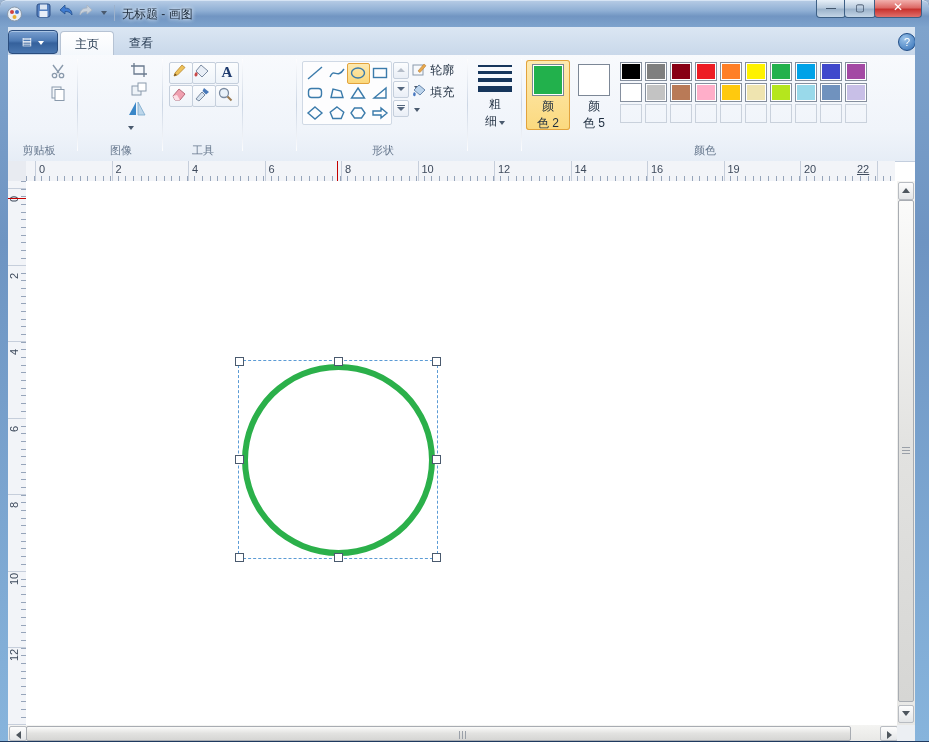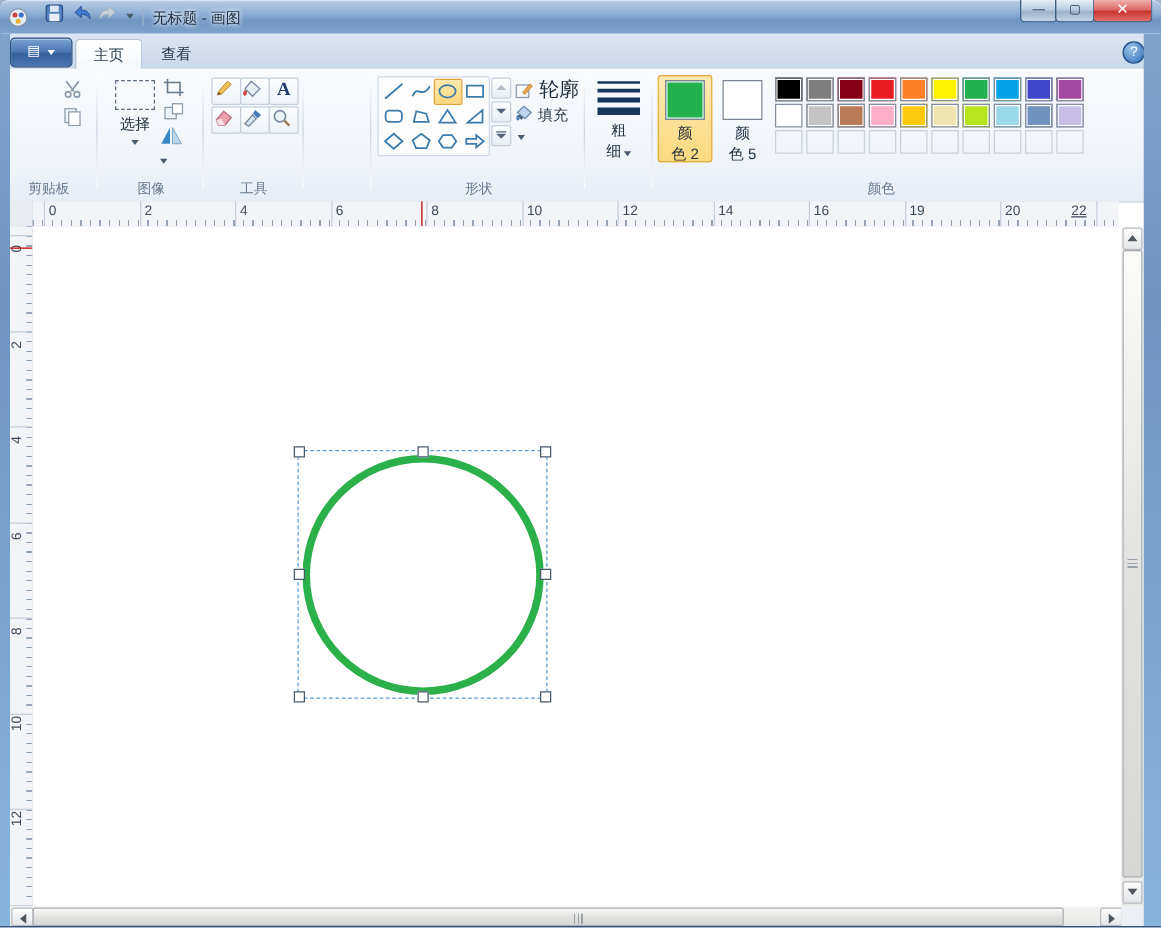--- a/index.html
+++ b/index.html
@@ -148,25 +148,20 @@
     </div>
     <div class="abs" style="left:50px;top:30px;width:20px;height:18px">
       <svg width="16" height="16" viewBox="0 0 16 16">
           <rect x="2" y="2" width="9" height="11" fill="#f4f7fa" stroke="#8a9aac"></rect>
           <rect x="5" y="4.5" width="9" height="11" fill="#fff" stroke="#8a9aac"></rect>
         </svg>
     </div>
     <div class="abs glabel" style="left:8px;width:62px">剪贴板</div>
     <div class="abs gdiv" style="left:77px"></div>
 
-    <div class="abs" style="left:88px;top:6px;width:40px;height:74px;text-align:center">
-      <div style="width:30px;height:22px;margin:3px auto;border:1px dashed #5a6a7e"></div>
-      <div class="biglabel">选择</div>
-      <div class="caret" style="margin:4px auto"></div>
-    </div>
     <div class="abs" style="left:131px;top:8px;width:20px;height:17px">
       <svg width="16" height="14" viewBox="0 0 16 14">
           <path d="M3 0 V11 H16 M0 3 H13 V14" stroke="#6a7a8e" stroke-width="1.3" fill="none"></path>
         </svg>
     </div>
     <div class="abs" style="left:131px;top:27px;width:20px;height:17px">
       <svg width="16" height="14" viewBox="0 0 16 14">
           <rect x="1" y="4" width="9" height="9" fill="#eef3f8" stroke="#8a9aac"></rect>
           <rect x="7" y="1" width="8" height="8" fill="#fff" stroke="#8a9aac"></rect>
         </svg>
@@ -260,21 +255,21 @@
     <div class="abs scrollbtn" style="left:393px;top:7px">
         <div class="tri-up"></div>
       </div>
     <div class="abs scrollbtn" style="left:393px;top:26px">
         <div class="tri-down"></div>
       </div>
     <div class="abs scrollbtn" style="left:393px;top:45px">
         <div style="width:8px;height:1px;background:#55677e;margin:4px auto 0"></div>
         <div class="tri-down" style="margin-top:1px"></div>
       </div>
-    <div class="abs" style="left:412px;top:7px;width:52px;height:18px;font-size:16px;color:#1e2d3f">
+    <div class="abs" style="left:412px;top:7px;width:52px;height:18px;font-size:12px;color:#1e2d3f">
       <svg width="15" height="14" viewBox="0 0 15 14" style="vertical-align:-2px">
           <rect x="1" y="3" width="10" height="10" fill="none" stroke="#8a9aac"></rect>
           <path d="M6 9 L12 2 L14 3.8 L8 10.5 Z" fill="#e8a84a" stroke="#b8803a" stroke-width="0.6"></path>
         </svg>
       <span>轮廓</span>
       <span class="caret" style="display:inline-block;margin-left:2px"></span>
     </div>
     <div class="abs" style="left:412px;top:29px;width:52px;height:18px;font-size:12px;color:#1e2d3f">
       <svg width="15" height="14" viewBox="0 0 15 14" style="vertical-align:-2px">
           <path d="M7 1 L13 6 L8 11 L2 6 Z" fill="#bcd4ec" stroke="#6a88ac"></path>

